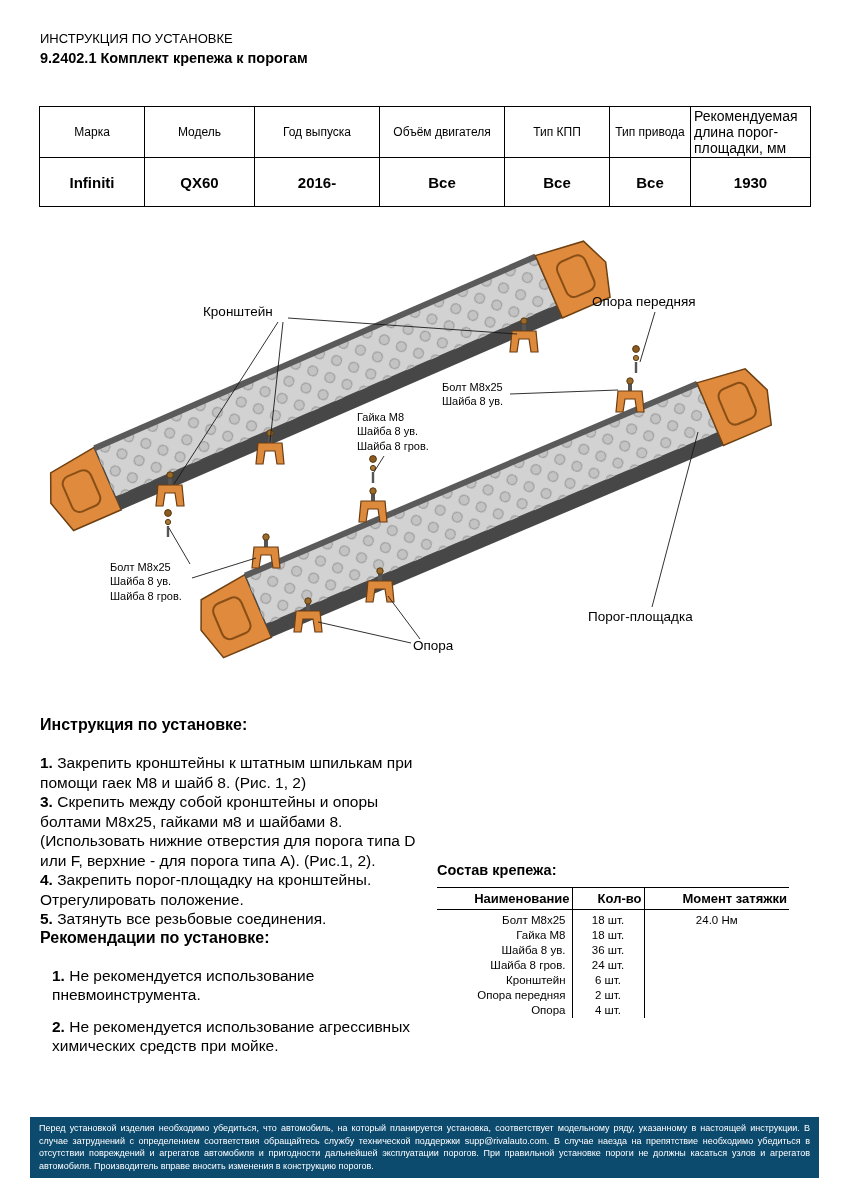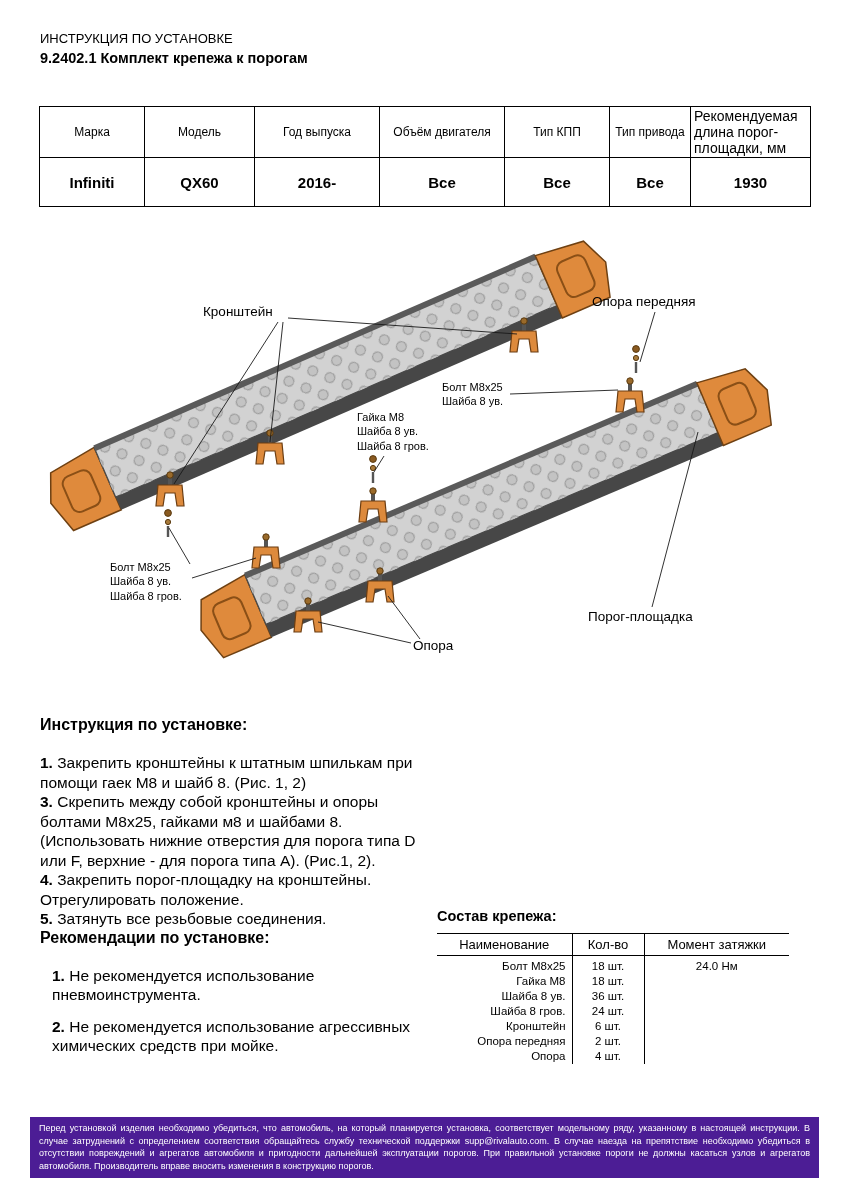--- a/index.html
+++ b/index.html
@@ -25,33 +25,33 @@
   .c11{font-size:11px;line-height:1.3;}
 
   
   .leftcol{position:absolute;left:40px;top:716px;width:398px;}
   .leftcol h3{font-size:16px;margin:0 0 19px;}
   .step{font-size:15.5px;line-height:19.5px;margin:0;}
   .recs-title{font-size:16px;margin:24px 0 17px;}
   .rec{font-size:15.5px;line-height:19.5px;margin:12px;}
 
   
-  .parts{position:absolute;left:437px;top:908px;width:360px;}
+  .parts{position:absolute;left:437px;top:862px;width:360px;}
   .parts h4{font-size:14.5px;margin:0 0 9px;}
   .parts table{border-collapse:collapse;table-layout:fixed;width:352px;}
-  .parts th{font-size:13px;font-weight:normal;border-top:1.2px solid #000;border-bottom:1.2px solid #000;padding:3px 2px;text-align:center;}
+  .parts th{font-size:13px;font-weight:bold;border-top:1.2px solid #000;border-bottom:1.2px solid #000;padding:3px 2px;text-align:right;}
   .parts th + th, .parts td + td{border-left:1px solid #000;}
   .parts td{font-size:11.5px;line-height:15px;padding:0 6px;}
   .parts tbody tr:first-child td{padding-top:3px;}
   .parts .name{text-align:right;}
   .parts .qty{text-align:center;}
   .parts .tq{text-align:center;vertical-align:top;}
 
   
-  .footer{position:absolute;left:30px;top:1117px;width:789px;background:#4c1d95;color:#fff;
+  .footer{position:absolute;left:30px;top:1117px;width:789px;background:#0c4a6e;color:#fff;
           font-size:9px;line-height:12.5px;padding:5px 9px 6px;box-sizing:border-box;text-align:justify;}
 </style>
 </head>
 <body>
 
 <div class="page">
 
   <div class="doc-header">
     <p class="l1">ИНСТРУКЦИЯ ПО УСТАНОВКЕ</p>
     <p class="l2">9.2402.1 Комплект крепежа к порогам</p>

